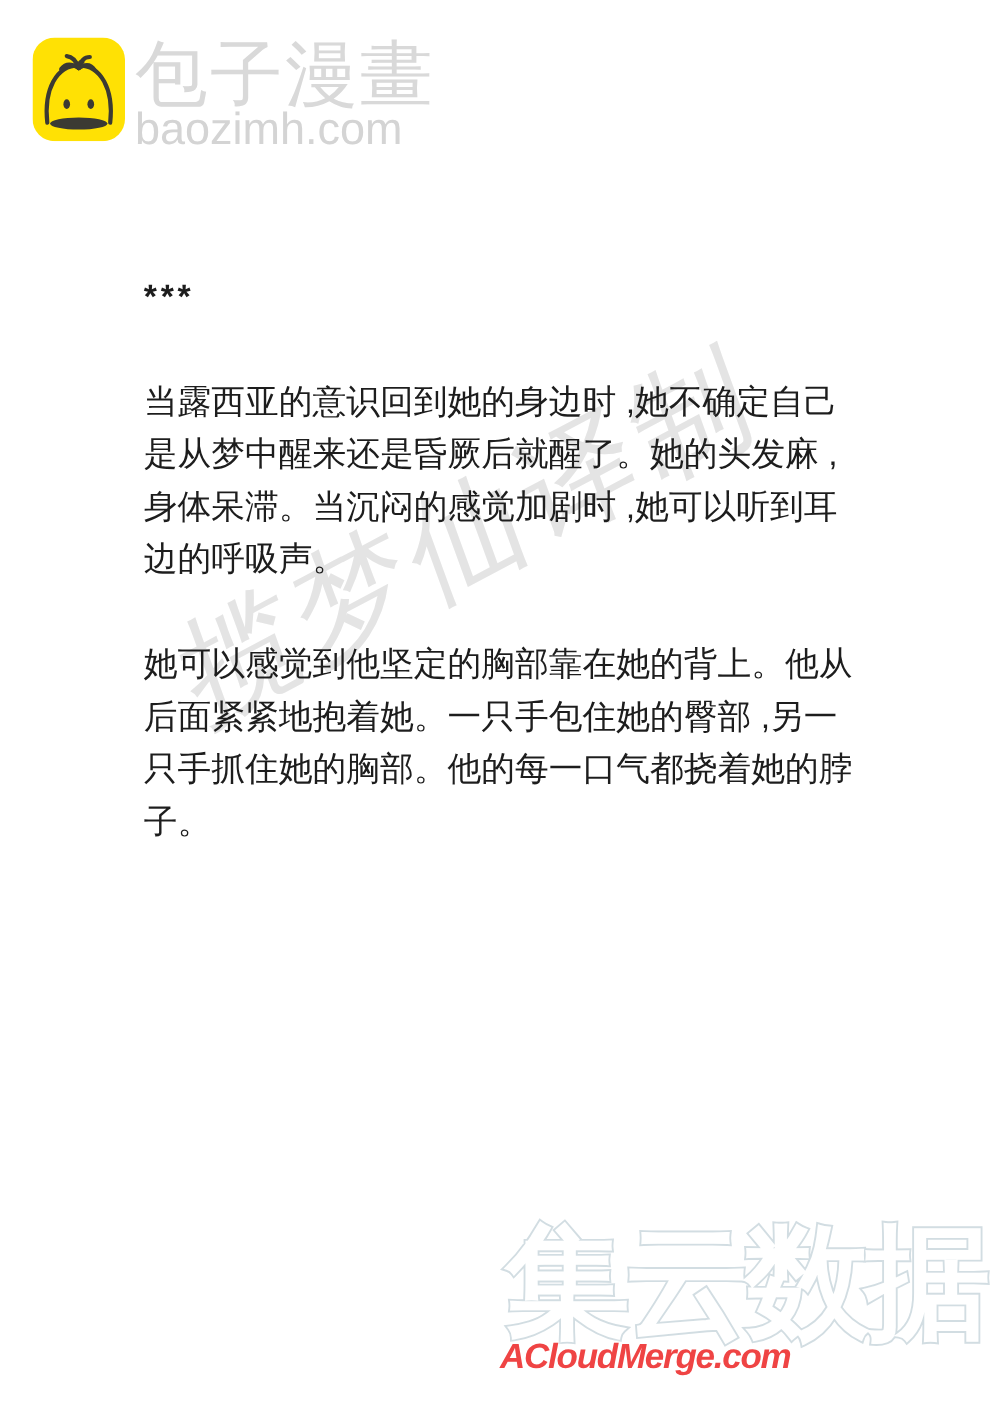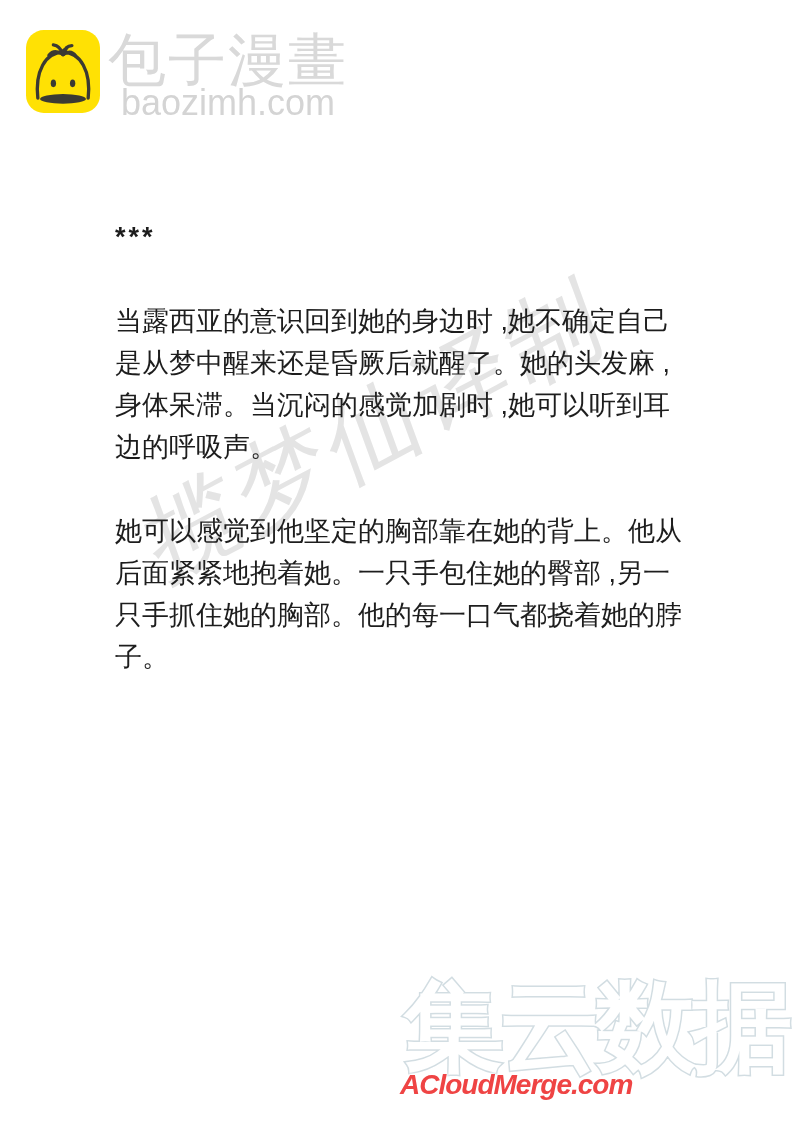--- a/index.html
+++ b/index.html
@@ -22,21 +22,20 @@
   }
   .logo-icon { width: 74px; height: 83px; flex: 0 0 auto; }
   .logo-text { margin-left: 8px; padding-top: 3px; }
   .logo-name {
     font-size: 58px; line-height: 54px; letter-spacing: 2px;
     color: #d9d9d9; font-weight: 500;
   }
   .logo-domain {
     font-size: 36px; line-height: 32px; margin-top: 0px;
     color: #d4d4d4;
-    text-align: center;
   }
 
   
   .wm-diagonal {
     position: absolute; left: 150px; top: 500px;
     font-size: 96px; line-height: 96px; white-space: nowrap;
     color: #e4e4e4; letter-spacing: 6px;
     transform: rotate(-28deg) skewX(-8deg);
     transform-origin: left center;
     z-index: 0;

